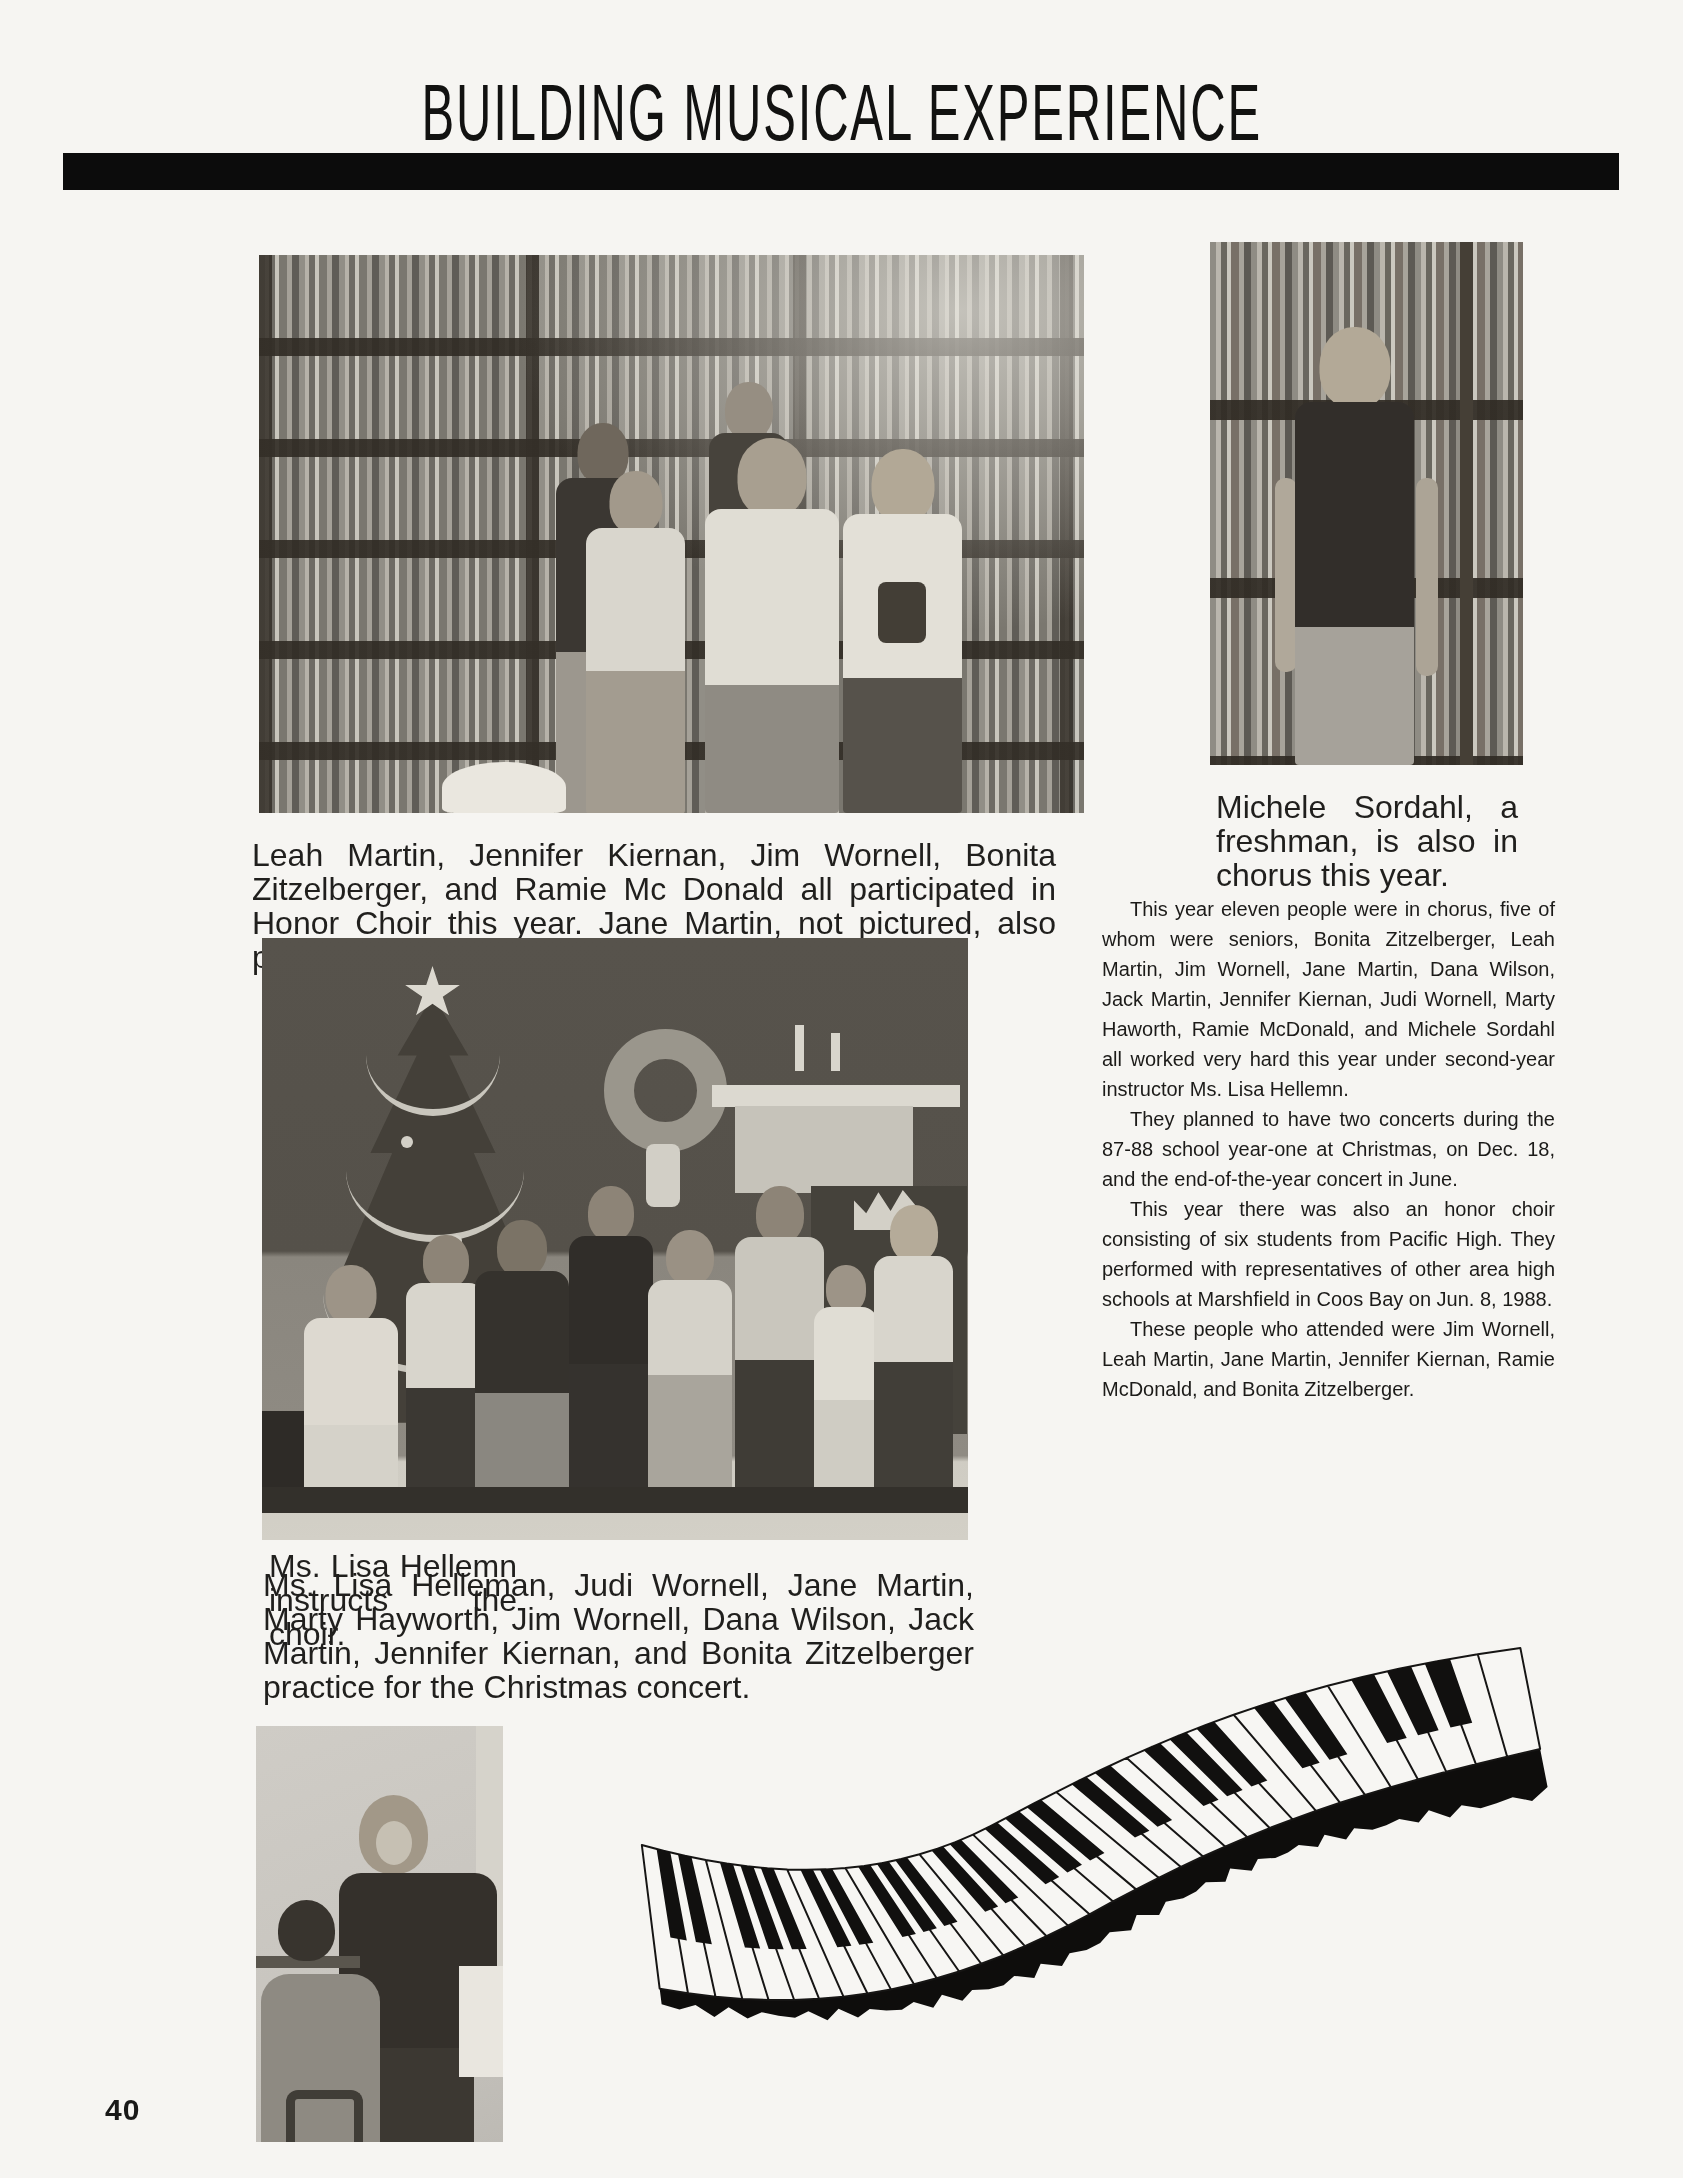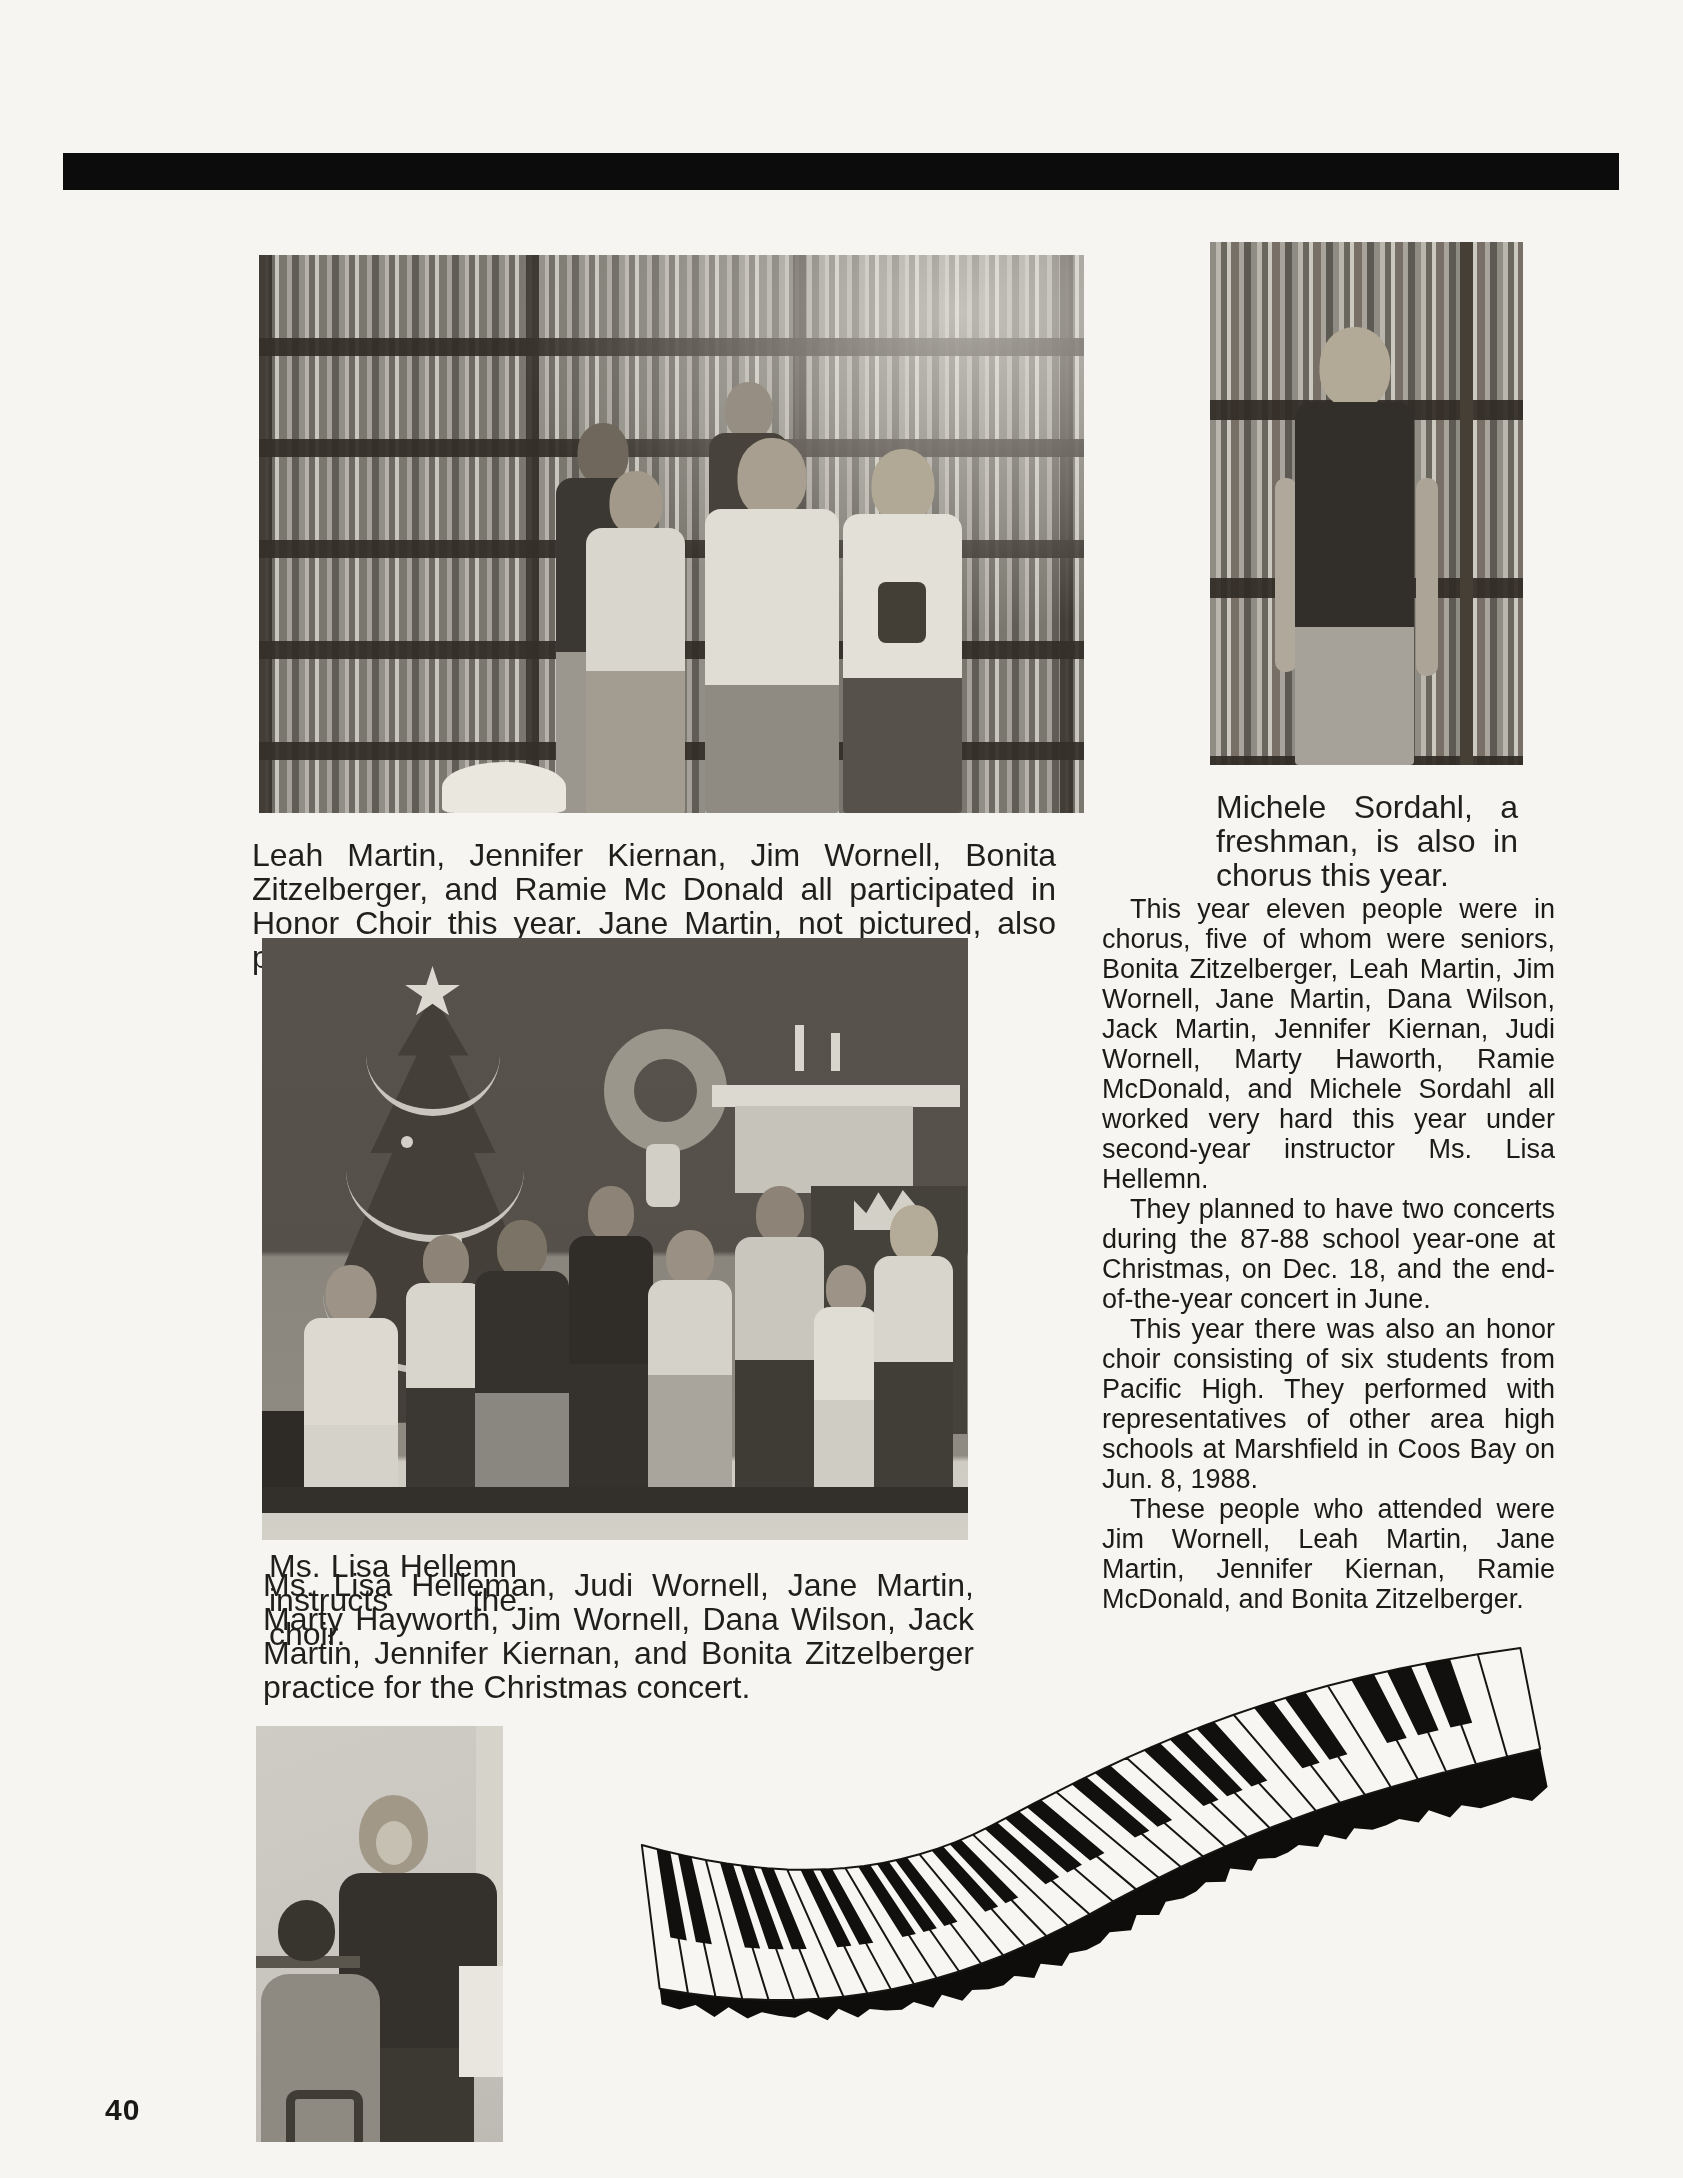--- a/index.html
+++ b/index.html
@@ -51,32 +51,35 @@
   .crown-decor{position:absolute;left:592px;top:250px;width:61px;height:42px;background:#d3d0c7;
       clip-path:polygon(0% 100%,0% 30%,20% 60%,40% 10%,60% 55%,80% 5%,100% 40%,100% 100%);}
   .riser-band{position:absolute;left:0;top:549px;width:100%;height:26px;background:#33302b;}
   .bench{position:absolute;left:0;top:473px;width:119px;height:87px;background:#2e2b27;}
 
   
   .scene-class{background:linear-gradient(160deg,#cfccc6 0%,#c8c5bf 60%,#bdbab4 100%);}
 
   
   .caption{position:absolute;font-size:32px;line-height:34px;text-align:justify;color:#201f1d;}
-  .article{position:absolute;left:1102px;top:894px;width:453px;font-size:27px;line-height:30px;
+  .article{position:absolute;left:1102px;top:894px;width:453px;font-size:20px;line-height:30px;
            text-align:justify;color:#1c1b19;}
   .article p{margin:0;text-indent:28px;}
   .page-number{position:absolute;left:105px;top:2093px;font-size:30px;font-weight:700;letter-spacing:1px;color:#191918;}
 
   .piano{position:absolute;left:624px;top:1632px;width:931px;height:426px;}
 </style>
 </head>
 <body>
 
 <div class="page">
 
+  <div class="title-wrap">
+    <span class="title-text">BUILDING MUSICAL EXPERIENCE</span>
+  </div>
   <div class="divider-bar"></div>
 
   <div class="photo bookshelf" style="left:259px;top:255px;width:825px;height:558px;">
     <div class="person" style="left:450px;top:127px;width:79px;height:432px;--hw:48px;--hh:57px;--hc:#968e82;--hh2:51px;--tc:#47433c;--split:60%;--lc:#4c483f;"></div>
     <div class="person" style="left:297px;top:168px;width:94px;height:390px;--hw:51px;--hh:61px;--hc:#6f675c;--hh2:55px;--tc:#3b3732;--split:52%;--lc:#9c978e;"></div>
     <div class="person" style="left:327px;top:216px;width:99px;height:343px;--hw:53px;--hh:63px;--hc:#a2998b;--hh2:57px;--tc:#d9d6cd;--split:50%;--lc:#a39c90;"></div>
     <div class="person" style="left:446px;top:183px;width:134px;height:375px;--hw:69px;--hh:79px;--hc:#a89f90;--hh2:71px;--tc:#e0ddd4;--split:58%;--lc:#8f8b83;"></div>
     <div class="person" style="left:584px;top:194px;width:119px;height:364px;--hw:63px;--hh:73px;--hc:#b2a896;--hh2:65px;--tc:#e3e0d7;--split:55%;--lc:#56524b;"></div>
     <div class="blob" style="left:619px;top:327px;width:48px;height:61px;background:#433e36;border-radius:8px;"></div>
     <div class="blob" style="left:183px;top:507px;width:124px;height:51px;background:#eae7df;border-radius:50% 50% 10% 10%;"></div>

